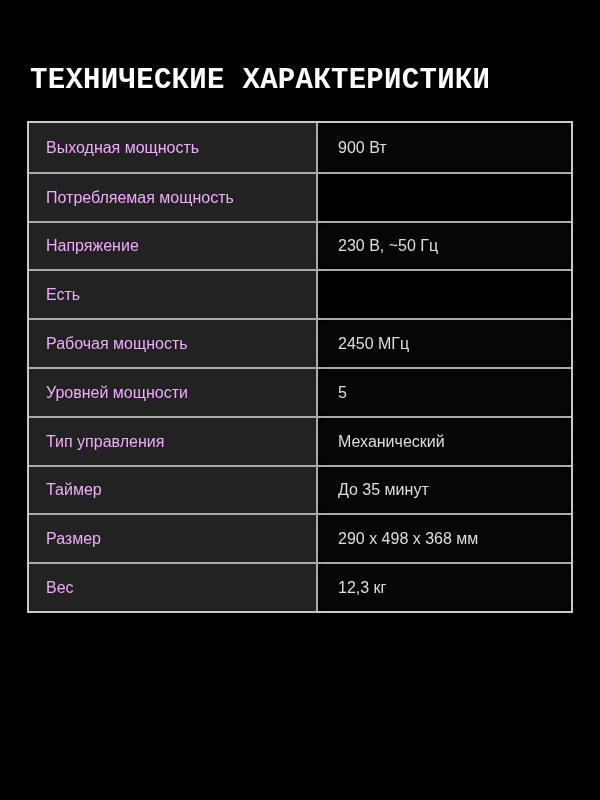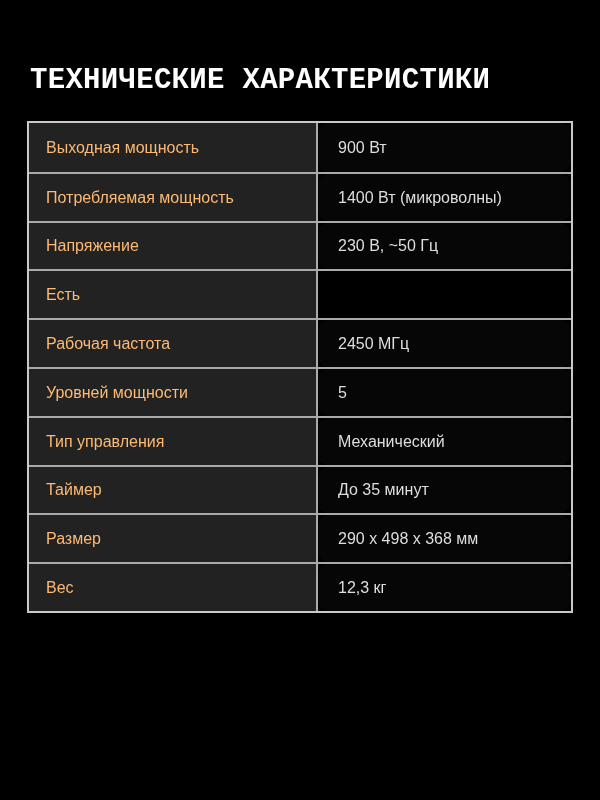--- a/index.html
+++ b/index.html
@@ -51,21 +51,21 @@
     display: flex;
     align-items: center;
     box-sizing: border-box;
     font-size: 16px;
     line-height: 1.2;
     white-space: nowrap;
     overflow: hidden;
   }
   .cell.key {
     background: #222222;
-    color: #fdba74;
+    color: #f0abfc;
     padding-left: 17px;
     border-right: 2px solid #aaaaaa;
   }
   .cell.val {
     background: #060606;
     color: #dedede;
     padding-left: 20px;
     border-radius: 11px;
   }
 </style>
@@ -75,34 +75,33 @@
 <h1 class="page-title">ТЕХНИЧЕСКИЕ ХАРАКТЕРИСТИКИ</h1>
 
 <div class="specs-table">
   <div class="spec-row">
     <div class="cell key">Выходная мощность</div>
     <div class="cell val">900 Вт</div>
   </div>
 
   <div class="spec-row">
     <div class="cell key">Потребляемая мощность</div>
-    <div class="cell val">1400 Вт (микроволны)</div>
   </div>
 
   <div class="spec-row">
     <div class="cell key">Напряжение</div>
     <div class="cell val">230 В, ~50 Гц</div>
   </div>
 
   <div class="spec-row">
     <div class="cell key">Есть</div>
   </div>
 
   <div class="spec-row">
-    <div class="cell key">Рабочая частота</div>
+    <div class="cell key">Рабочая мощность</div>
     <div class="cell val">2450 МГц</div>
   </div>
 
   <div class="spec-row">
     <div class="cell key">Уровней мощности</div>
     <div class="cell val">5</div>
   </div>
 
 
   <div class="spec-row">

